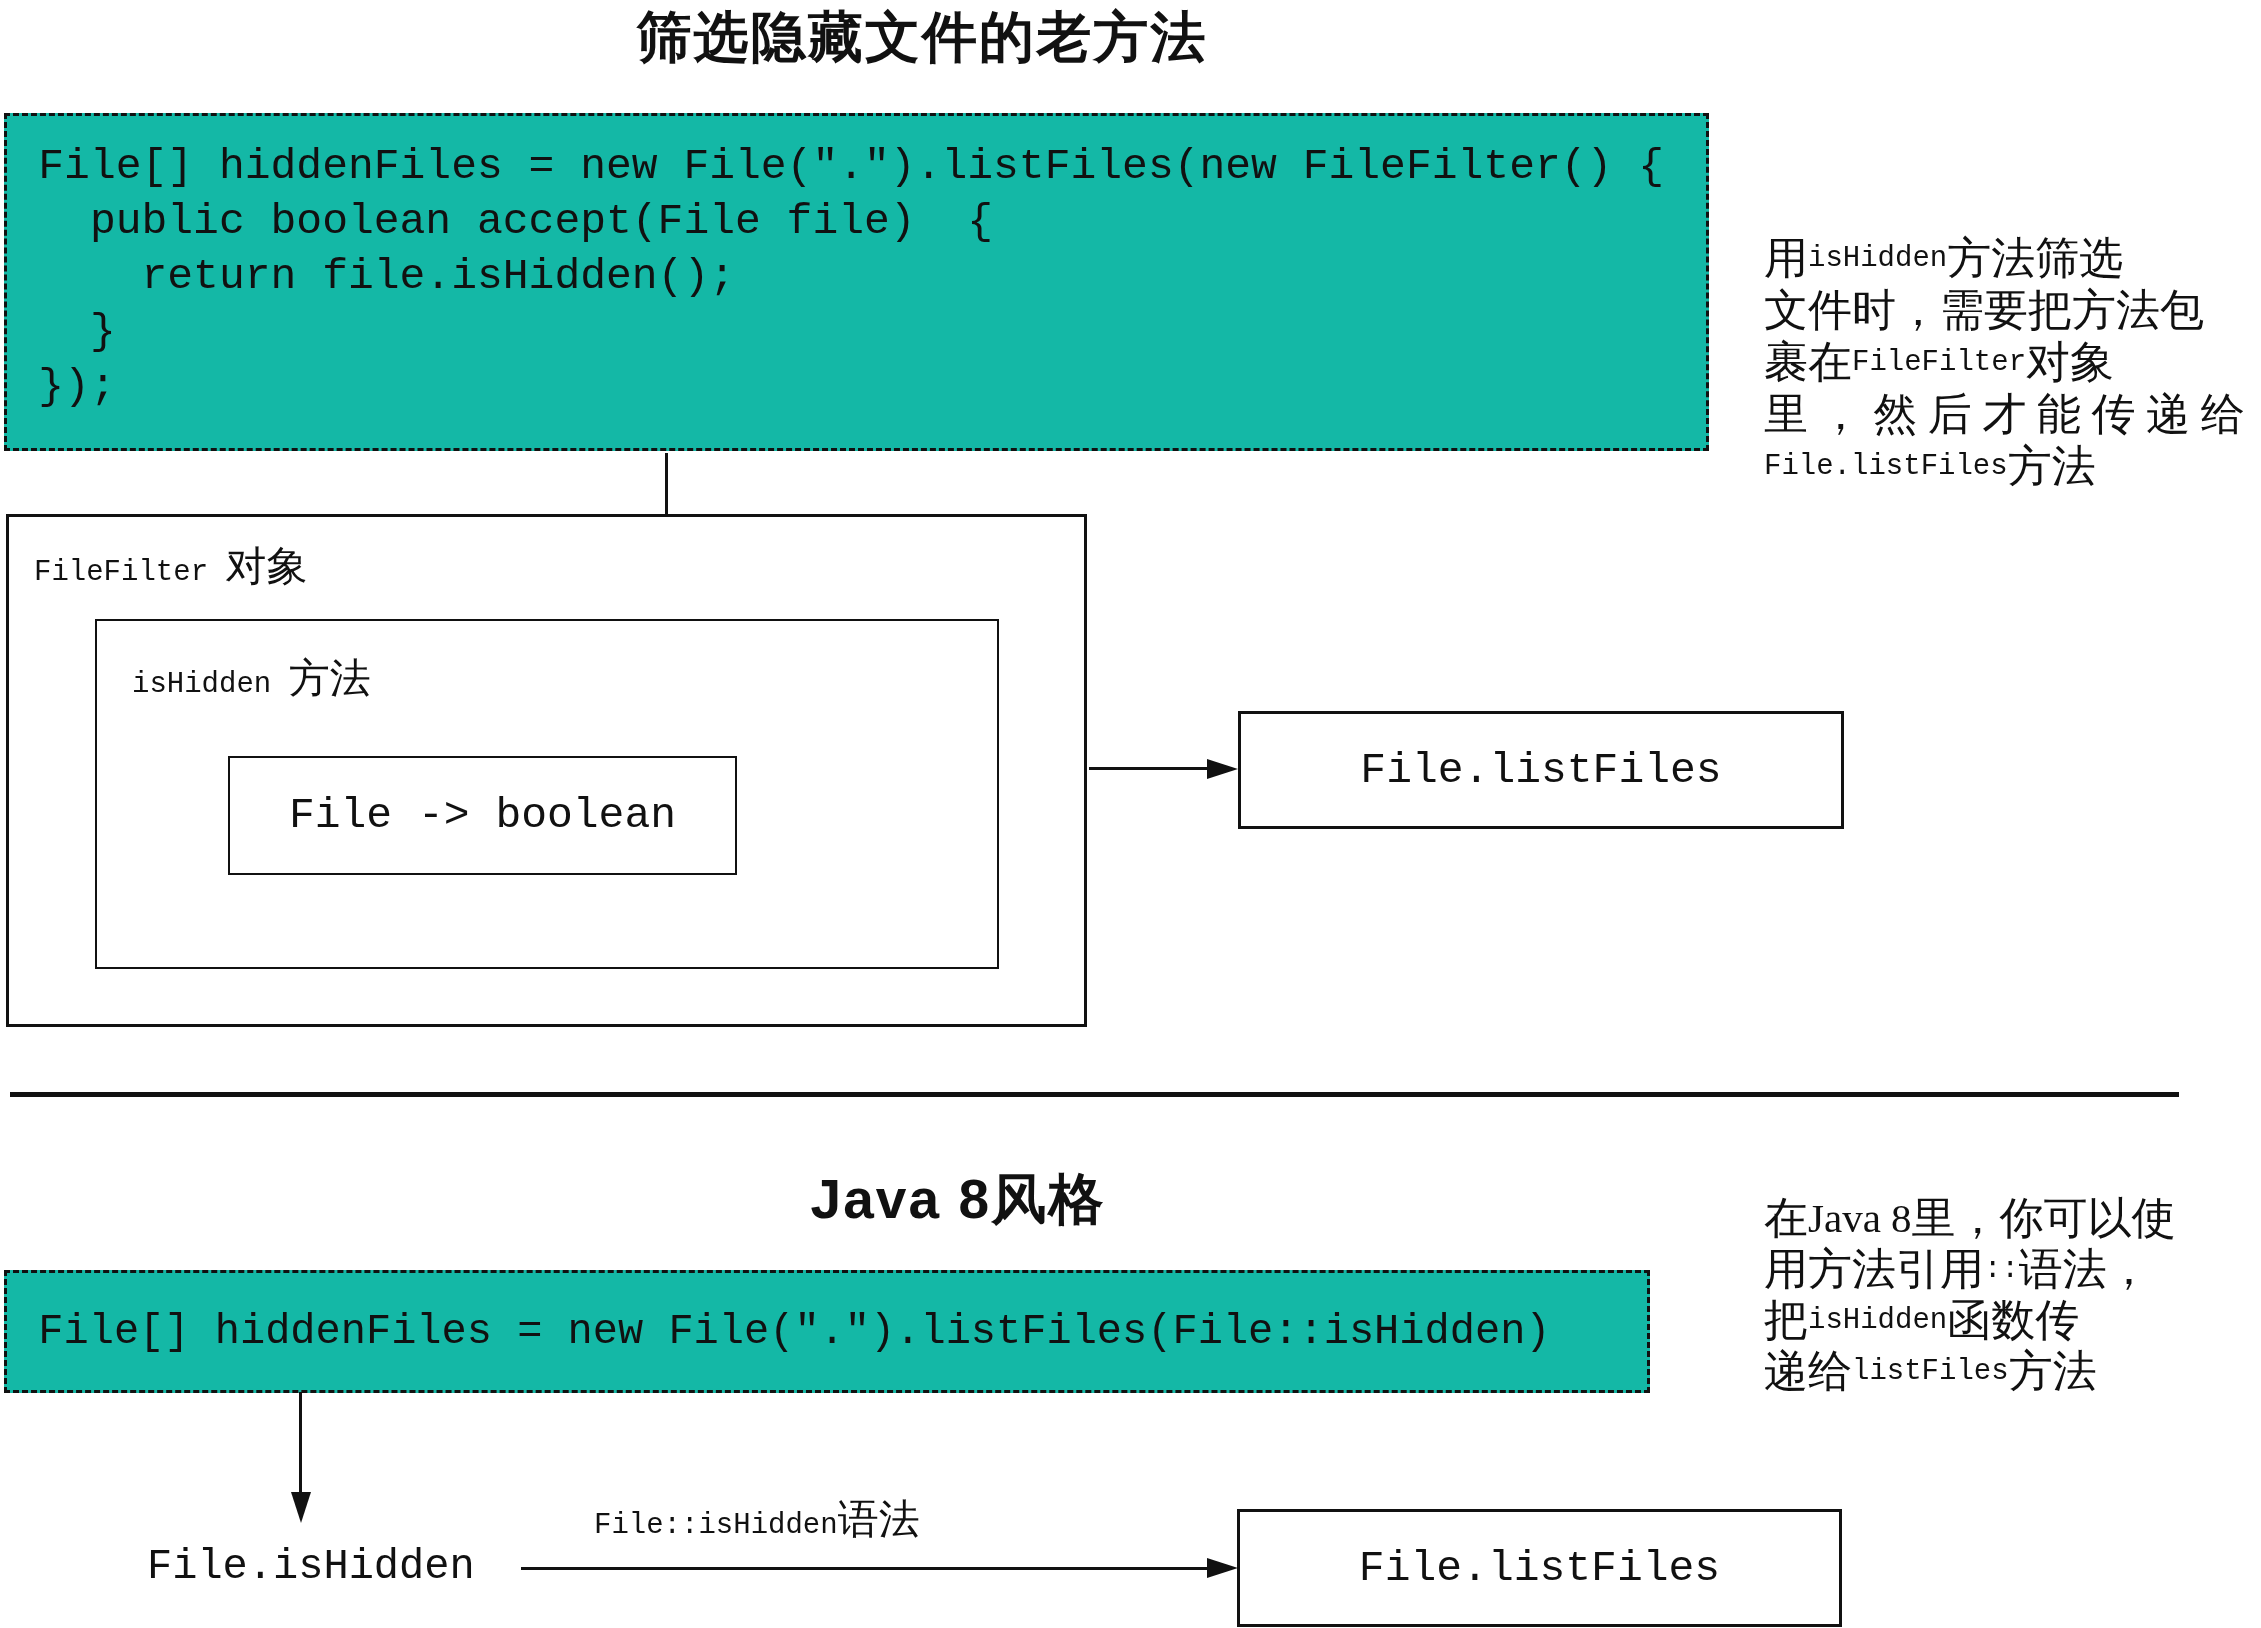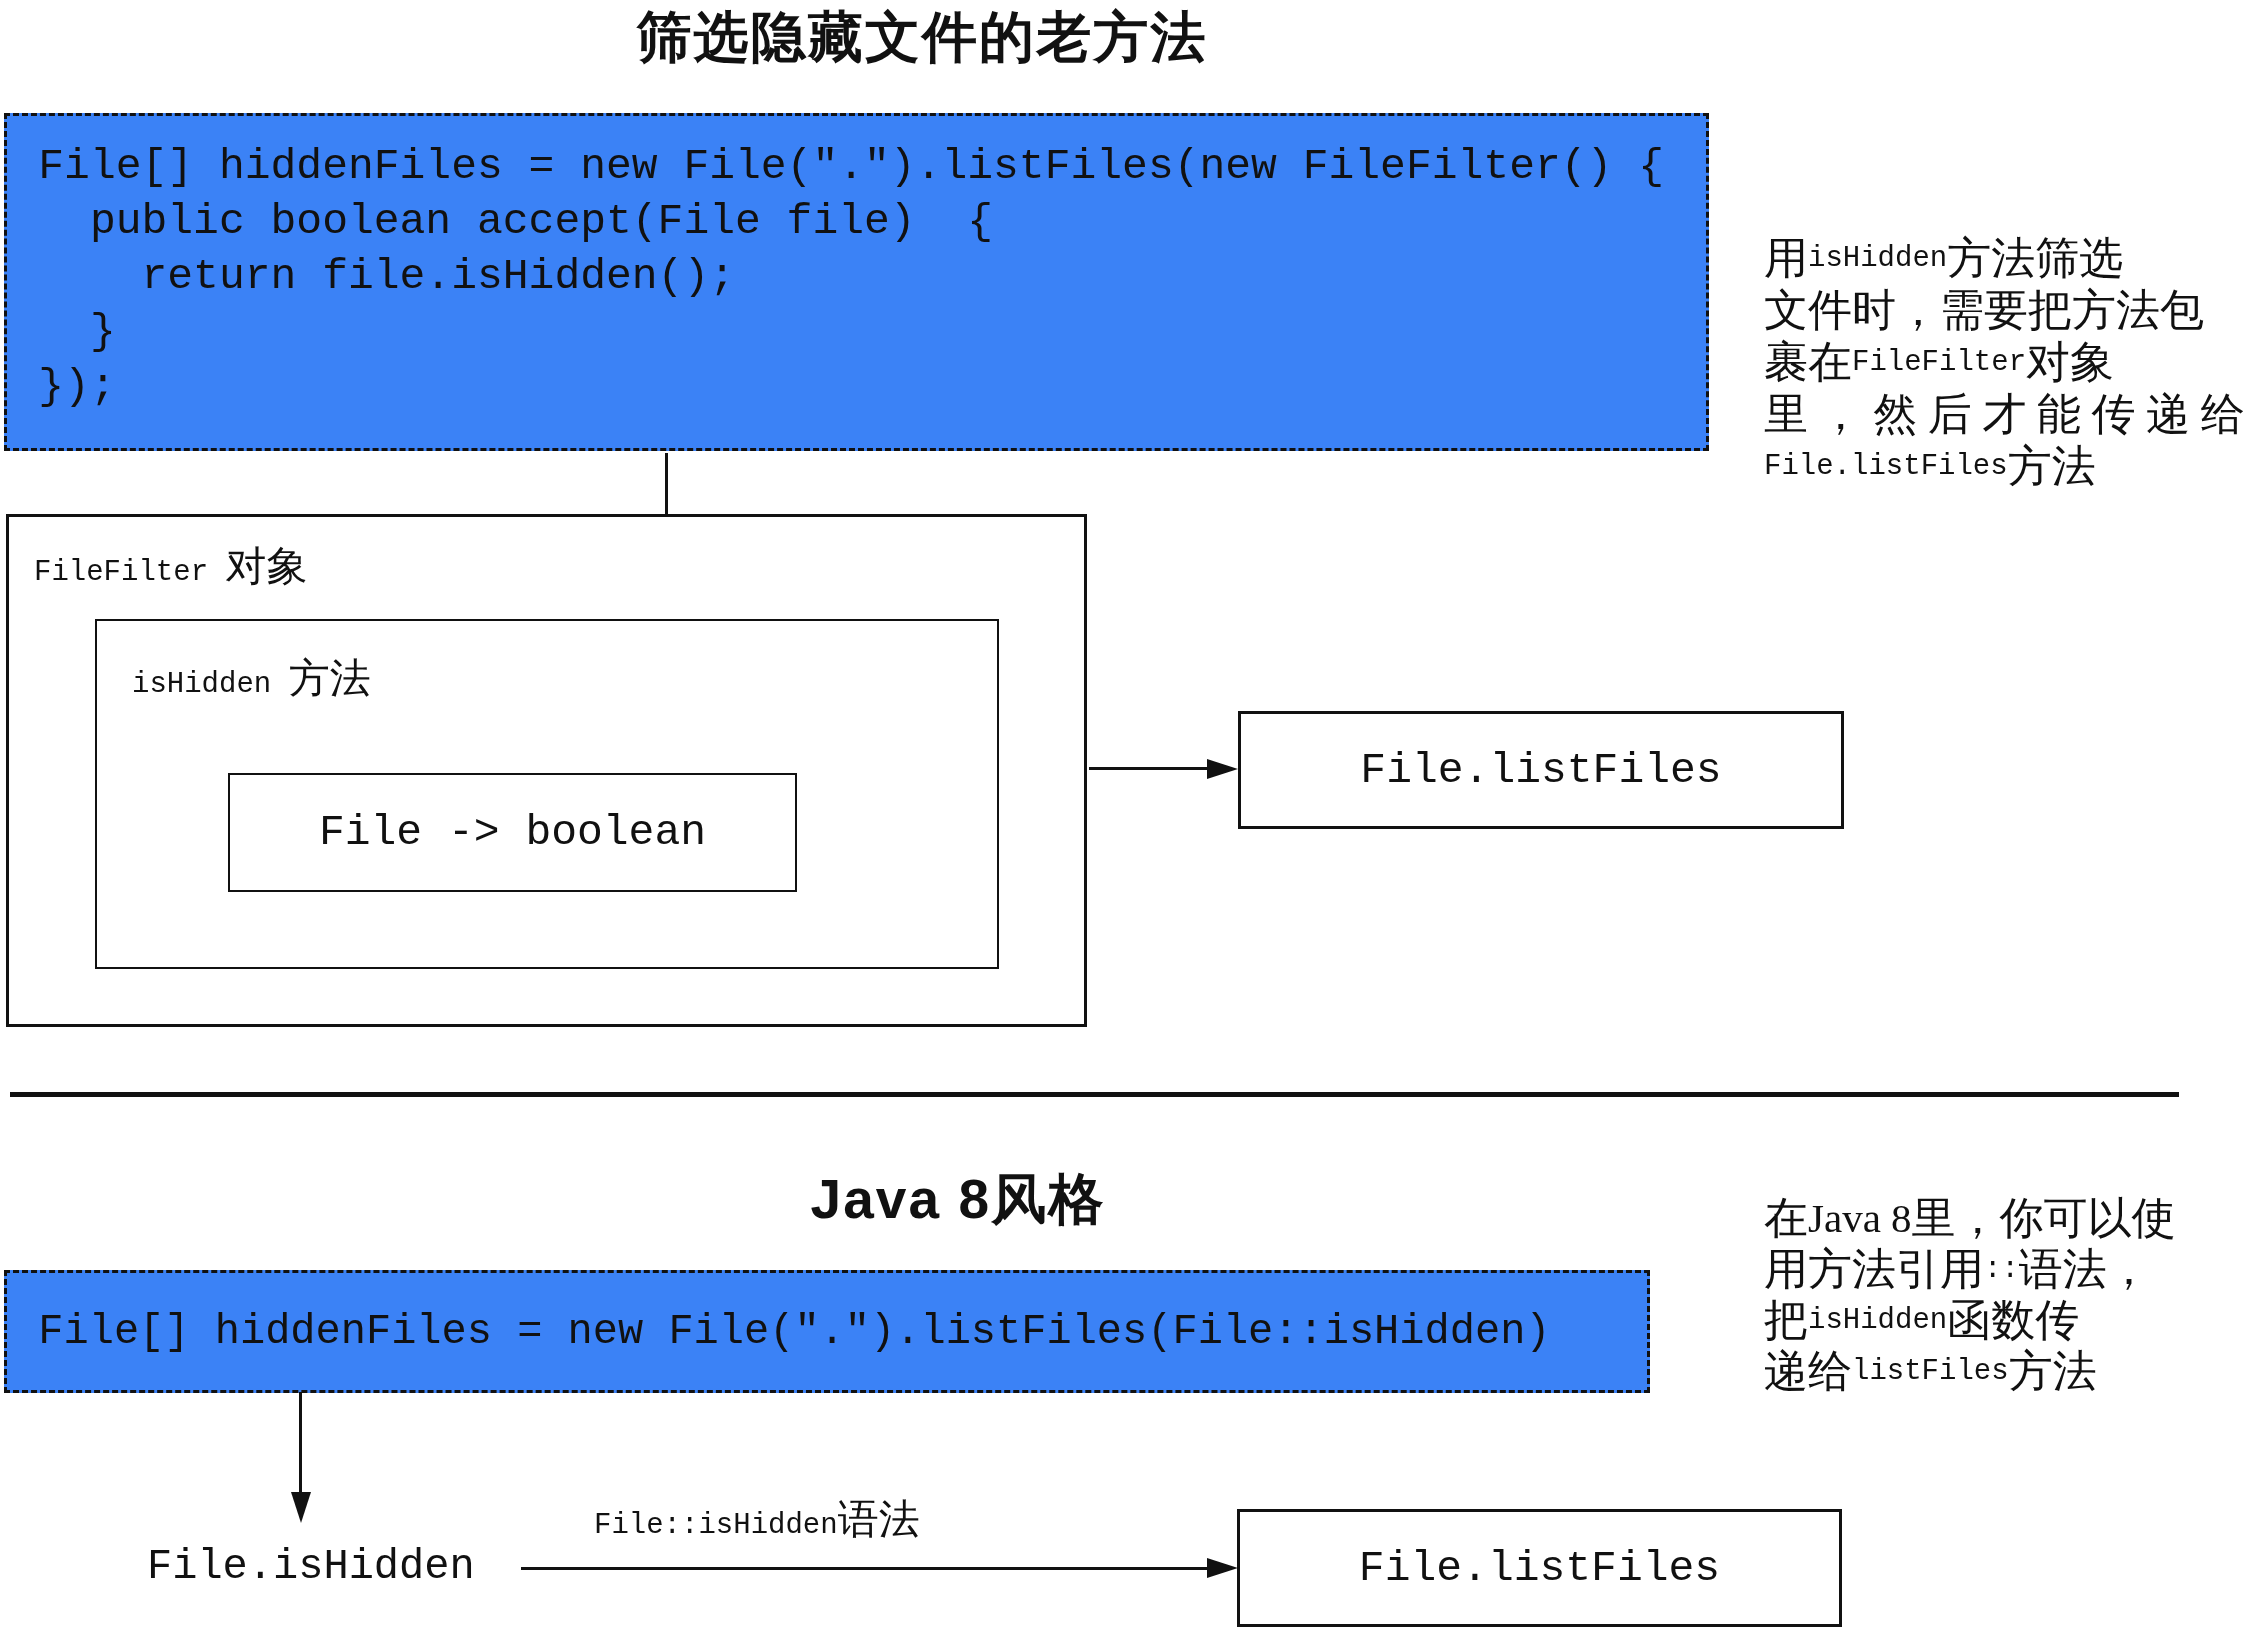--- a/index.html
+++ b/index.html
@@ -18,21 +18,21 @@
     font-family:"Liberation Sans", sans-serif;
     font-weight:bold;
     font-size:55px;
     letter-spacing:2.1px;
     white-space:nowrap;
     transform:translateX(-50%);
   }
   
   .dashed-box{
     border:3.5px dashed #111;
-    background:#3b82f6;
+    background:#14b8a6;
     box-sizing:border-box;
   }
   .code-pre{
     margin:0;
     font-family:"Liberation Mono", monospace;
     font-size:43px;
     line-height:55px;
     white-space:pre;
     color:#111;
   }
@@ -124,21 +124,21 @@
 
   <div class="abs vline" style="left:665px;top:453px;height:136px;"></div>
   <div class="abs arrowhead-down" style="left:657px;top:587px;"></div>
 
   <div class="abs solid-box" style="left:5.7px;top:514px;width:1081px;height:513px;"></div>
   <div class="abs box-label" style="left:34px;top:539px;"><span class="seg-c">FileFilter </span><span class="seg-z">对象</span></div>
 
   <div class="abs solid-box thin-box" style="left:95px;top:619px;width:904px;height:350px;"></div>
   <div class="abs box-label" style="left:132px;top:651px;"><span class="seg-c">isHidden </span><span class="seg-z">方法</span></div>
 
-  <div class="abs solid-box thin-box" style="left:228px;top:773px;width:569px;height:119px;">
+  <div class="abs solid-box thin-box" style="left:228px;top:756px;width:509px;height:119px;">
     <div class="mono-center">File -&gt; boolean</div>
   </div>
 
   <div class="abs hline" style="left:1089px;top:767px;width:121px;"></div>
   <div class="abs arrowhead-right" style="left:1207px;top:759px;"></div>
 
   <div class="abs solid-box" style="left:1238px;top:711px;width:606px;height:118px;">
     <div class="mono-center">File.listFiles</div>
   </div>
 

